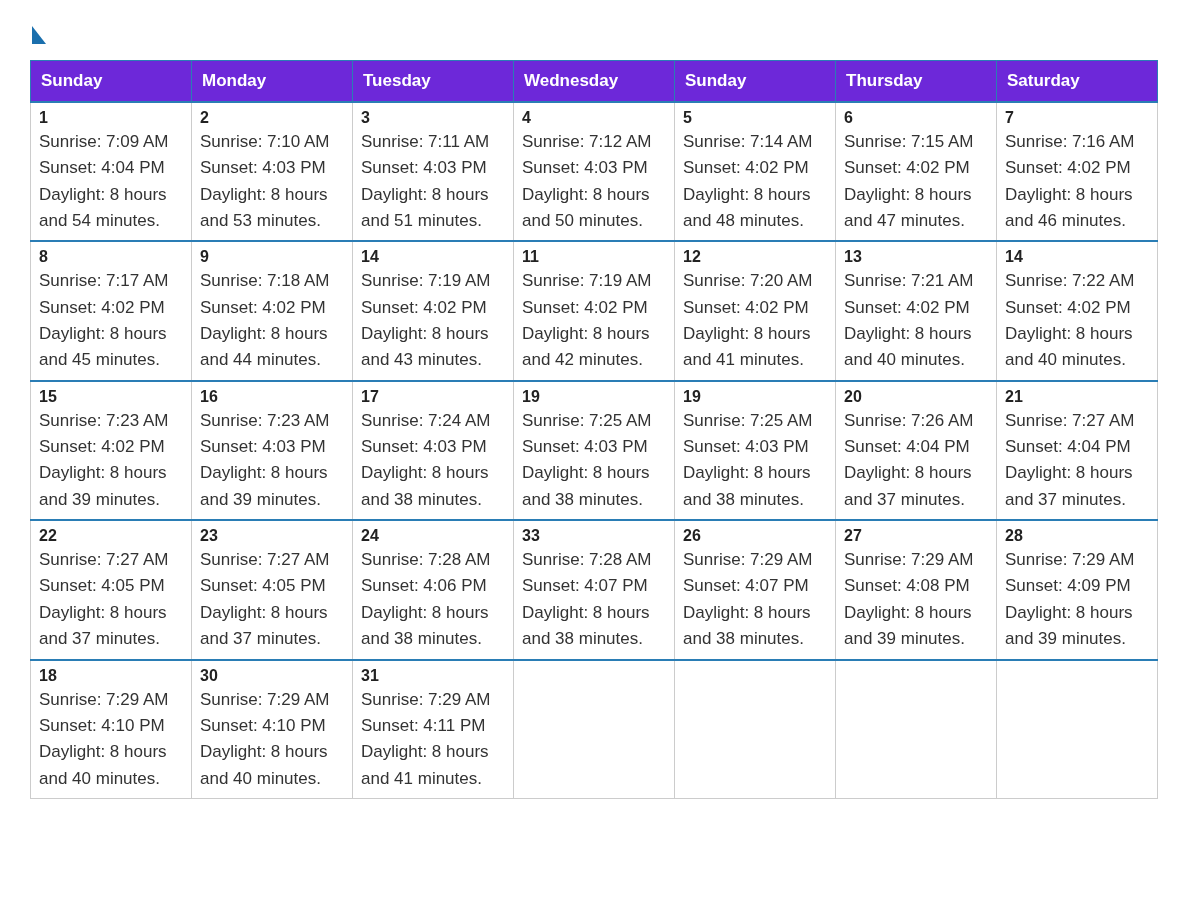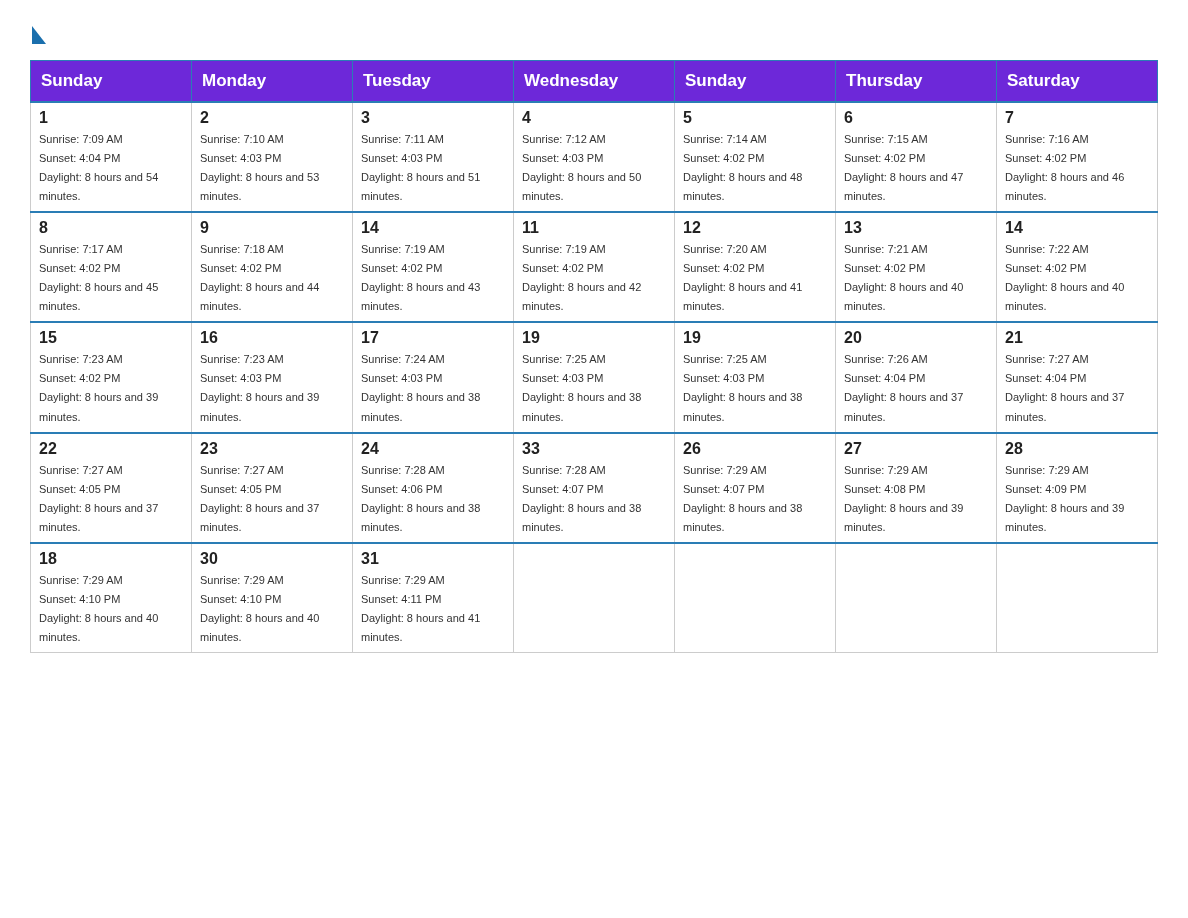--- a/index.html
+++ b/index.html
@@ -81,21 +81,21 @@
       min-height: 90px;
     }
     .day-num {
       font-size: 16px;
       font-weight: bold;
       color: #222;
       display: block;
       margin-bottom: 2px;
     }
     .day-info {
-      font-size: 11px;
+      font-size: 17px;
       color: #333;
       line-height: 1.55;
     }
     td.empty {
       background: #fff;
     }
     tr td {
       border-top: 2px solid #2a7db5;
     }
     tr td + td {

